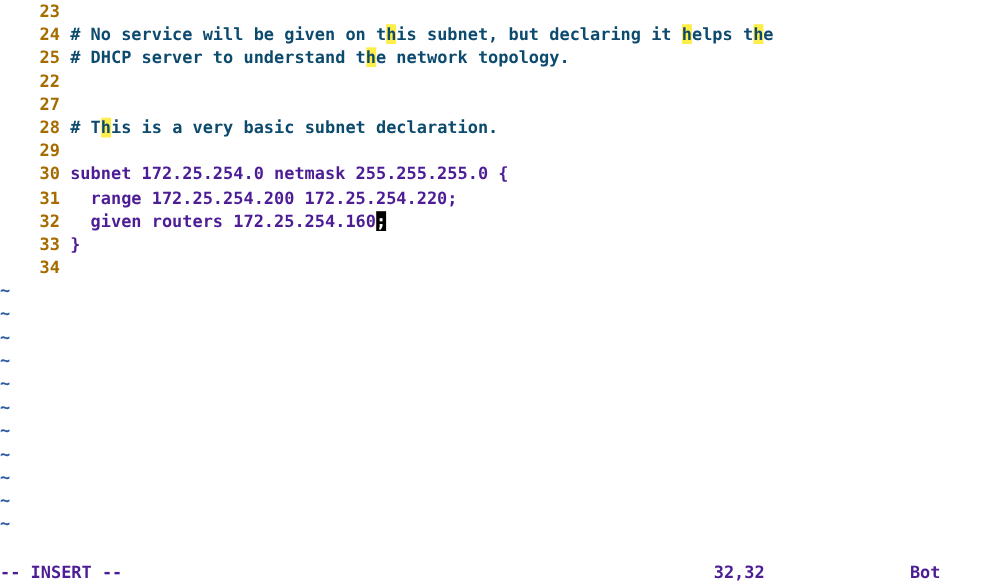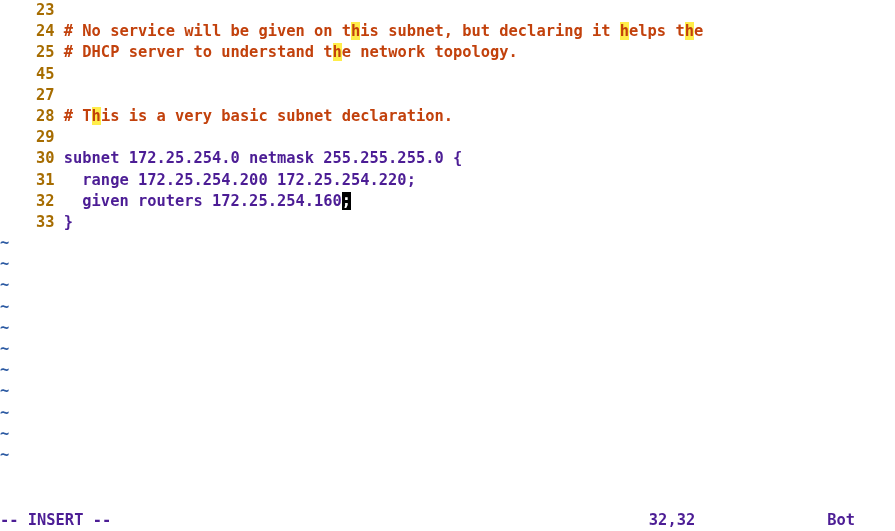--- a/index.html
+++ b/index.html
@@ -24,21 +24,21 @@
       margin-left: 36px;
     }
     .lineno {
       color: #a66c00;
       display: inline-block;
       width: 2ch;
       text-align: right;
       margin-right: 1ch;
     }
     .comment {
-      color: #c2410c;
+      color: #0c4a6e;
     }
     .plain {
       color: #4c1d95;
     }
     .hl {
       background-color: #ffed4a;
     }
     .cursor-block {
       background-color: #000000;
       color: #ffffff;
@@ -65,28 +65,29 @@
     .status-pos { flex: 0 0 auto; padding-right: 90px; }
     .status-loc { flex: 0 0 auto; padding-right: 40px; margin-left: 42px; }
   </style>
 </head>
 <body>
 
 <div class="editor-area" id="editor">
     <div class="line"><span class="lineno">23</span></div>
     <div class="line"><span class="lineno">24</span><span class="comment"># No service will be given on t</span><span class="comment hl">h</span><span class="comment">is subnet, but declaring it </span><span class="comment hl">h</span><span class="comment">elps t</span><span class="comment hl">h</span><span class="comment">e</span></div>
     <div class="line"><span class="lineno">25</span><span class="comment"># DHCP server to understand t</span><span class="comment hl">h</span><span class="comment">e network topology.</span></div>
-    <div class="line"><span class="lineno">45</span></div>
+    <div class="line"><span class="lineno">22</span></div>
     <div class="line"><span class="lineno">27</span></div>
     <div class="line"><span class="lineno">28</span><span class="comment"># T</span><span class="comment hl">h</span><span class="comment">is is a very basic subnet declaration.</span></div>
     <div class="line"><span class="lineno">29</span></div>
     <div class="line"><span class="lineno">30</span><span class="plain">subnet 172.25.254.0 netmask 255.255.255.0 {</span></div>
     <div class="line"><span class="lineno">31</span><span class="plain">  range 172.25.254.200 172.25.254.220;</span></div>
     <div class="line"><span class="lineno">32</span><span class="plain">  given routers 172.25.254.160</span><span class="cursor-block">;</span></div>
     <div class="line"><span class="lineno">33</span><span class="plain">}</span></div>
+    <div class="line"><span class="lineno">34</span></div>
     <div class="tilde">~</div>
     <div class="tilde">~</div>
     <div class="tilde">~</div>
     <div class="tilde">~</div>
     <div class="tilde">~</div>
     <div class="tilde">~</div>
     <div class="tilde">~</div>
     <div class="tilde">~</div>
     <div class="tilde">~</div>
     <div class="tilde">~</div>

